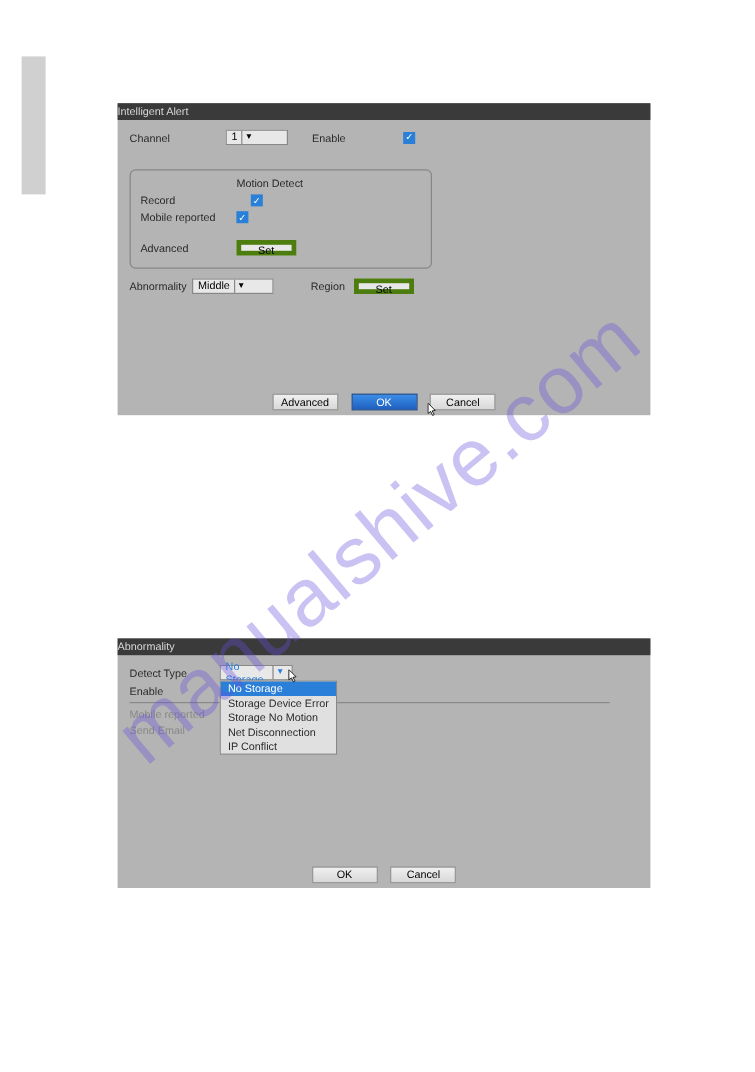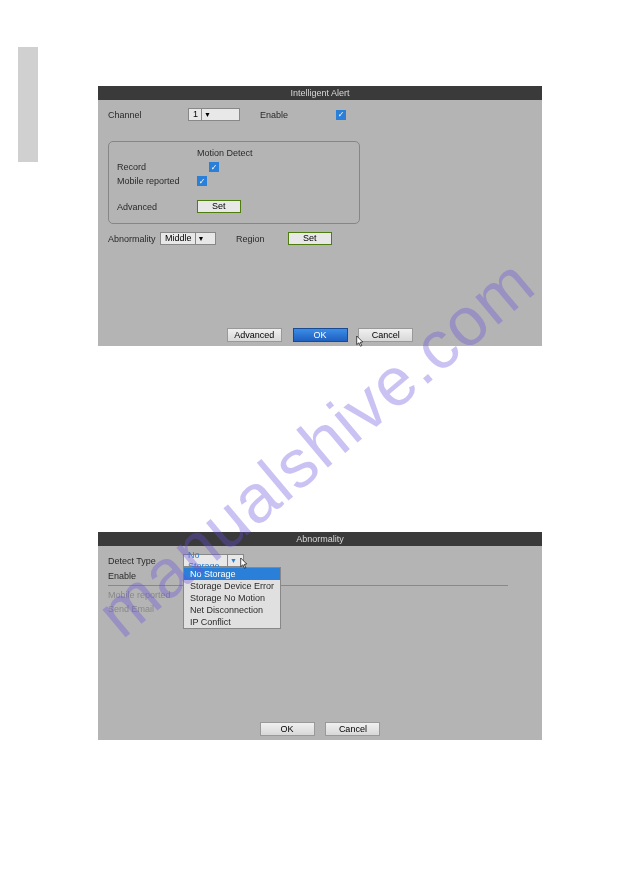--- a/index.html
+++ b/index.html
@@ -35,21 +35,21 @@
     .dialog {
       position: absolute;
       width: 444px;
       background: #b4b4b4;
     }
     .dialog1 { left: 98px; top: 86px; height: 260px; }
     .dialog2 { left: 98px; top: 532px; height: 208px; }
     .title-bar {
       background: #3a3a3a;
       color: #d8d8d8;
-      text-align: center;
+      text-align: left;
       font-size: 9px;
       padding: 2px 0;
       height: 14px;
       line-height: 10px;
     }
     .body-area { padding: 8px 10px; position: relative; height: calc(100% - 14px); }
     .row { display: flex; align-items: center; margin-bottom: 4px; }
     .lbl { color: #2a2a2a; font-size: 9px; }
     .lbl-dim { color: #888; font-size: 9px; }
     .sel {
@@ -74,21 +74,21 @@
       height: 10px;
       background: #2a7fd8;
       display: inline-flex;
       align-items: center;
       justify-content: center;
       color: #fff;
       font-size: 8px;
     }
     .bset {
       background: #e8e8e8;
-      border: 1px solid #4d7c0f;
+      border: 4px solid #4d7c0f;
       font-size: 9px;
       padding: 0 14px;
       height: 13px;
       line-height: 11px;
       display: inline-block;
       text-align: center;
     }
     .groupbox {
       border: 1px solid #868686;
       border-radius: 5px;
@@ -171,25 +171,25 @@
         <span class="cbx">✓</span>
       </div>
       <div class="row" style="margin-top:14px">
         <span class="lbl" style="width:80px">Advanced</span>
         <span class="bset">Set</span>
       </div>
     </div>
 
     <div class="row" style="margin-top:8px">
       <span class="lbl" style="width:52px">Abnormality</span>
-      <span class="sel" style="width:56px">
+      <span class="sel" style="width:68px">
         <span>Middle</span>
         <span class="arr">▼</span>
       </span>
-      <span class="lbl" style="margin-left:20px;width:52px">Region</span>
+      <span class="lbl" style="margin-left:31px;width:36px">Region</span>
       <span class="bset">Set</span>
     </div>
 
     <div class="btnrow">
       <span class="btn">Advanced</span>
       <span class="btn btn-primary">OK</span>
       <span class="btn">Cancel</span>
     </div>
     <div class="cursor" style="left:258px; top:236px">
       <svg viewBox="0 0 10 14">

